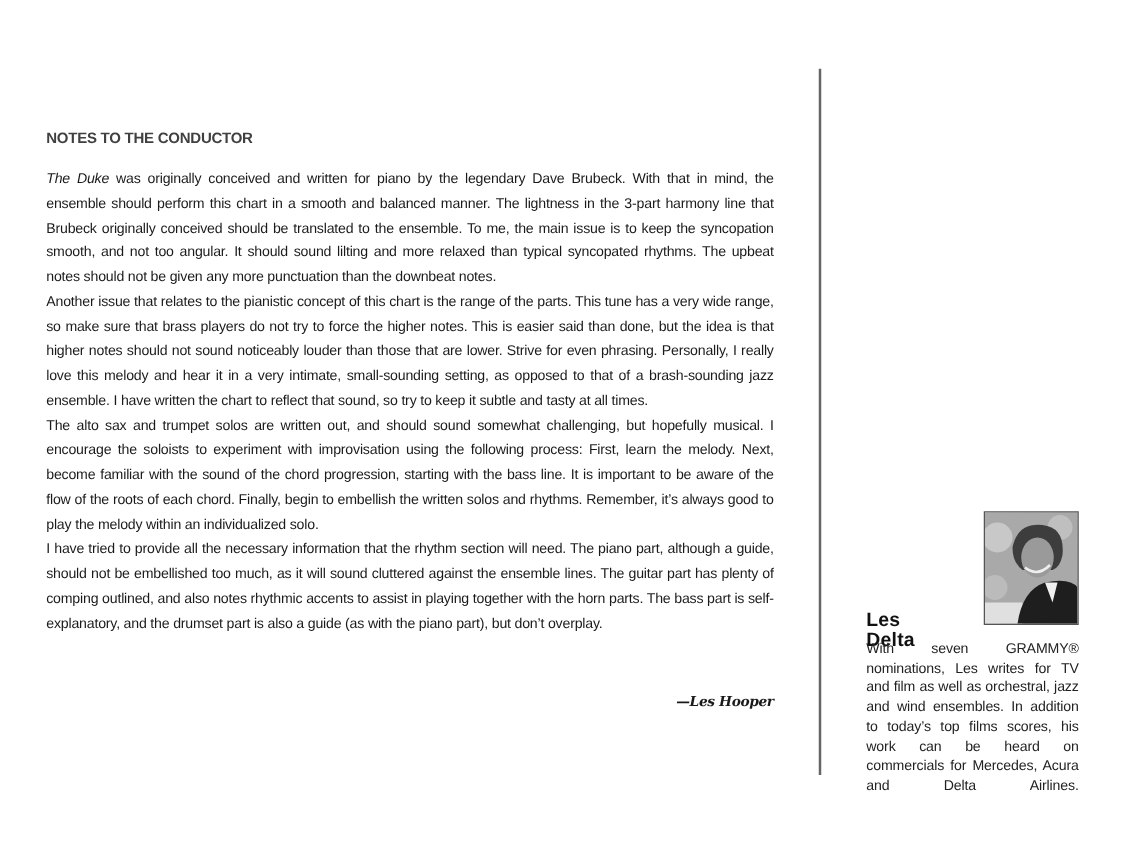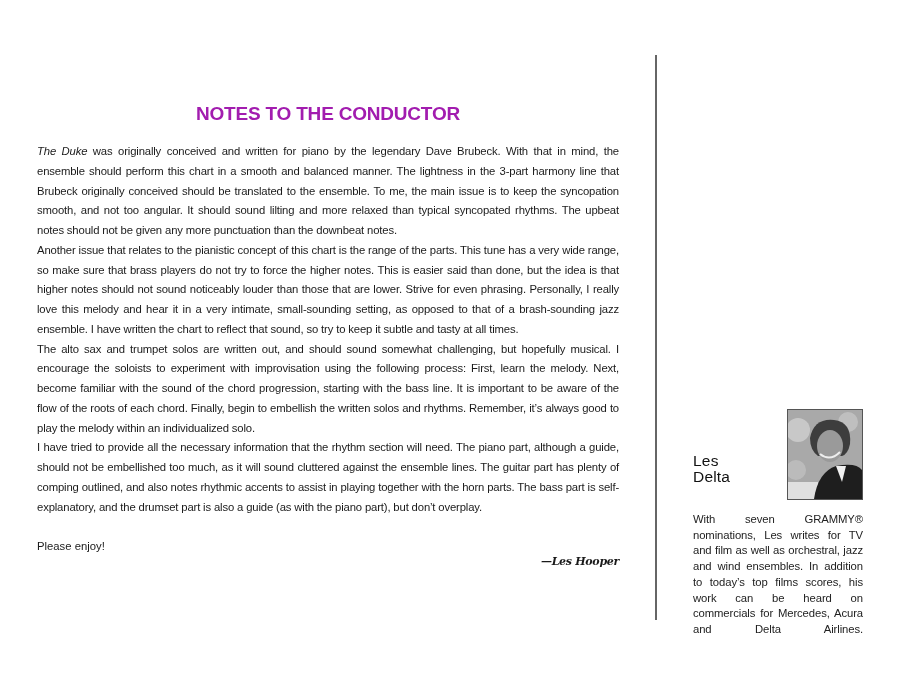--- a/index.html
+++ b/index.html
@@ -15,26 +15,25 @@
       font-family: "Liberation Sans", "DejaVu Sans", sans-serif;
       color: #1a1a1a;
     }
     .main {
       position: absolute;
       left: 37px;
       top: 103px;
       width: 582px;
     }
     .title {
-      text-align: center;
       font-weight: bold;
-      font-size: 19px;
+      font-size: 12px;
       letter-spacing: -0.2px;
       margin: 0 0 17px 0;
-      color: #a21caf;
+      color: #404040;
     }
     .para {
       font-size: 11.3px;
       line-height: 19.75px;
       text-align: justify;
       margin: 0;
       letter-spacing: -0.15px;
     }
     .para em { }
     .enjoy {
@@ -66,22 +65,22 @@
       top: 409px;
       width: 74px;
       height: 89px;
       border: 1px solid #555;
       overflow: hidden;
       background: linear-gradient(135deg, #bdbdbd 0%, #8a8a8a 40%, #4a4a4a 100%);
     }
     .bio-name {
       position: absolute;
       left: 693px;
-      top: 453px;
-      font-weight: normal;
+      top: 489px;
+      font-weight: bold;
       font-size: 15.5px;
       line-height: 15.5px;
       color: #111;
       letter-spacing: 0.2px;
     }
     .bio-text {
       position: absolute;
       left: 693px;
       top: 512px;
       width: 170px;
@@ -100,21 +99,20 @@
   <h1 class="title">NOTES TO THE CONDUCTOR</h1>
 
   <p class="para"><em>The Duke</em><span> was originally conceived and written for piano by the legendary Dave Brubeck. With that in mind, the ensemble should perform this chart in a smooth and balanced manner. The lightness in the 3-part harmony line that Brubeck originally conceived should be translated to the ensemble. To me, the main issue is to keep the syncopation smooth, and not too angular. It should sound lilting and more relaxed than typical syncopated rhythms. The upbeat notes should not be given any more punctuation than the downbeat notes.</span></p>
 
   <p class="para">Another issue that relates to the pianistic concept of this chart is the range of the parts. This tune has a very wide range, so make sure that brass players do not try to force the higher notes. This is easier said than done, but the idea is that higher notes should not sound noticeably louder than those that are lower. Strive for even phrasing. Personally, I really love this melody and hear it in a very intimate, small-sounding setting, as opposed to that of a brash-sounding jazz ensemble. I have written the chart to reflect that sound, so try to keep it subtle and tasty at all times.</p>
 
   <p class="para">The alto sax and trumpet solos are written out, and should sound somewhat challenging, but hopefully musical. I encourage the soloists to experiment with improvisation using the following process: First, learn the melody. Next, become familiar with the sound of the chord progression, starting with the bass line. It is important to be aware of the flow of the roots of each chord. Finally, begin to embellish the written solos and rhythms. Remember, it’s always good to play the melody within an individualized solo.</p>
 
   <p class="para">I have tried to provide all the necessary information that the rhythm section will need. The piano part, although a guide, should not be embellished too much, as it will sound cluttered against the ensemble lines. The guitar part has plenty of comping outlined, and also notes rhythmic accents to assist in playing together with the horn parts. The bass part is self-explanatory, and the drumset part is also a guide (as with the piano part), but don’t overplay.</p>
 
-  <p class="enjoy">Please enjoy!</p>
 
   <div class="signature">—Les Hooper</div>
 </div>
 
 <div class="divider"></div>
 
 <div class="photo" title="Portrait of Les Hooper">
   <svg width="74" height="89" viewBox="0 0 74 89">
     <rect x="0" y="0" width="74" height="89" fill="#a9a9a9"></rect>
     <circle cx="10" cy="20" r="12" fill="#d6d6d6" opacity="0.7"></circle>

